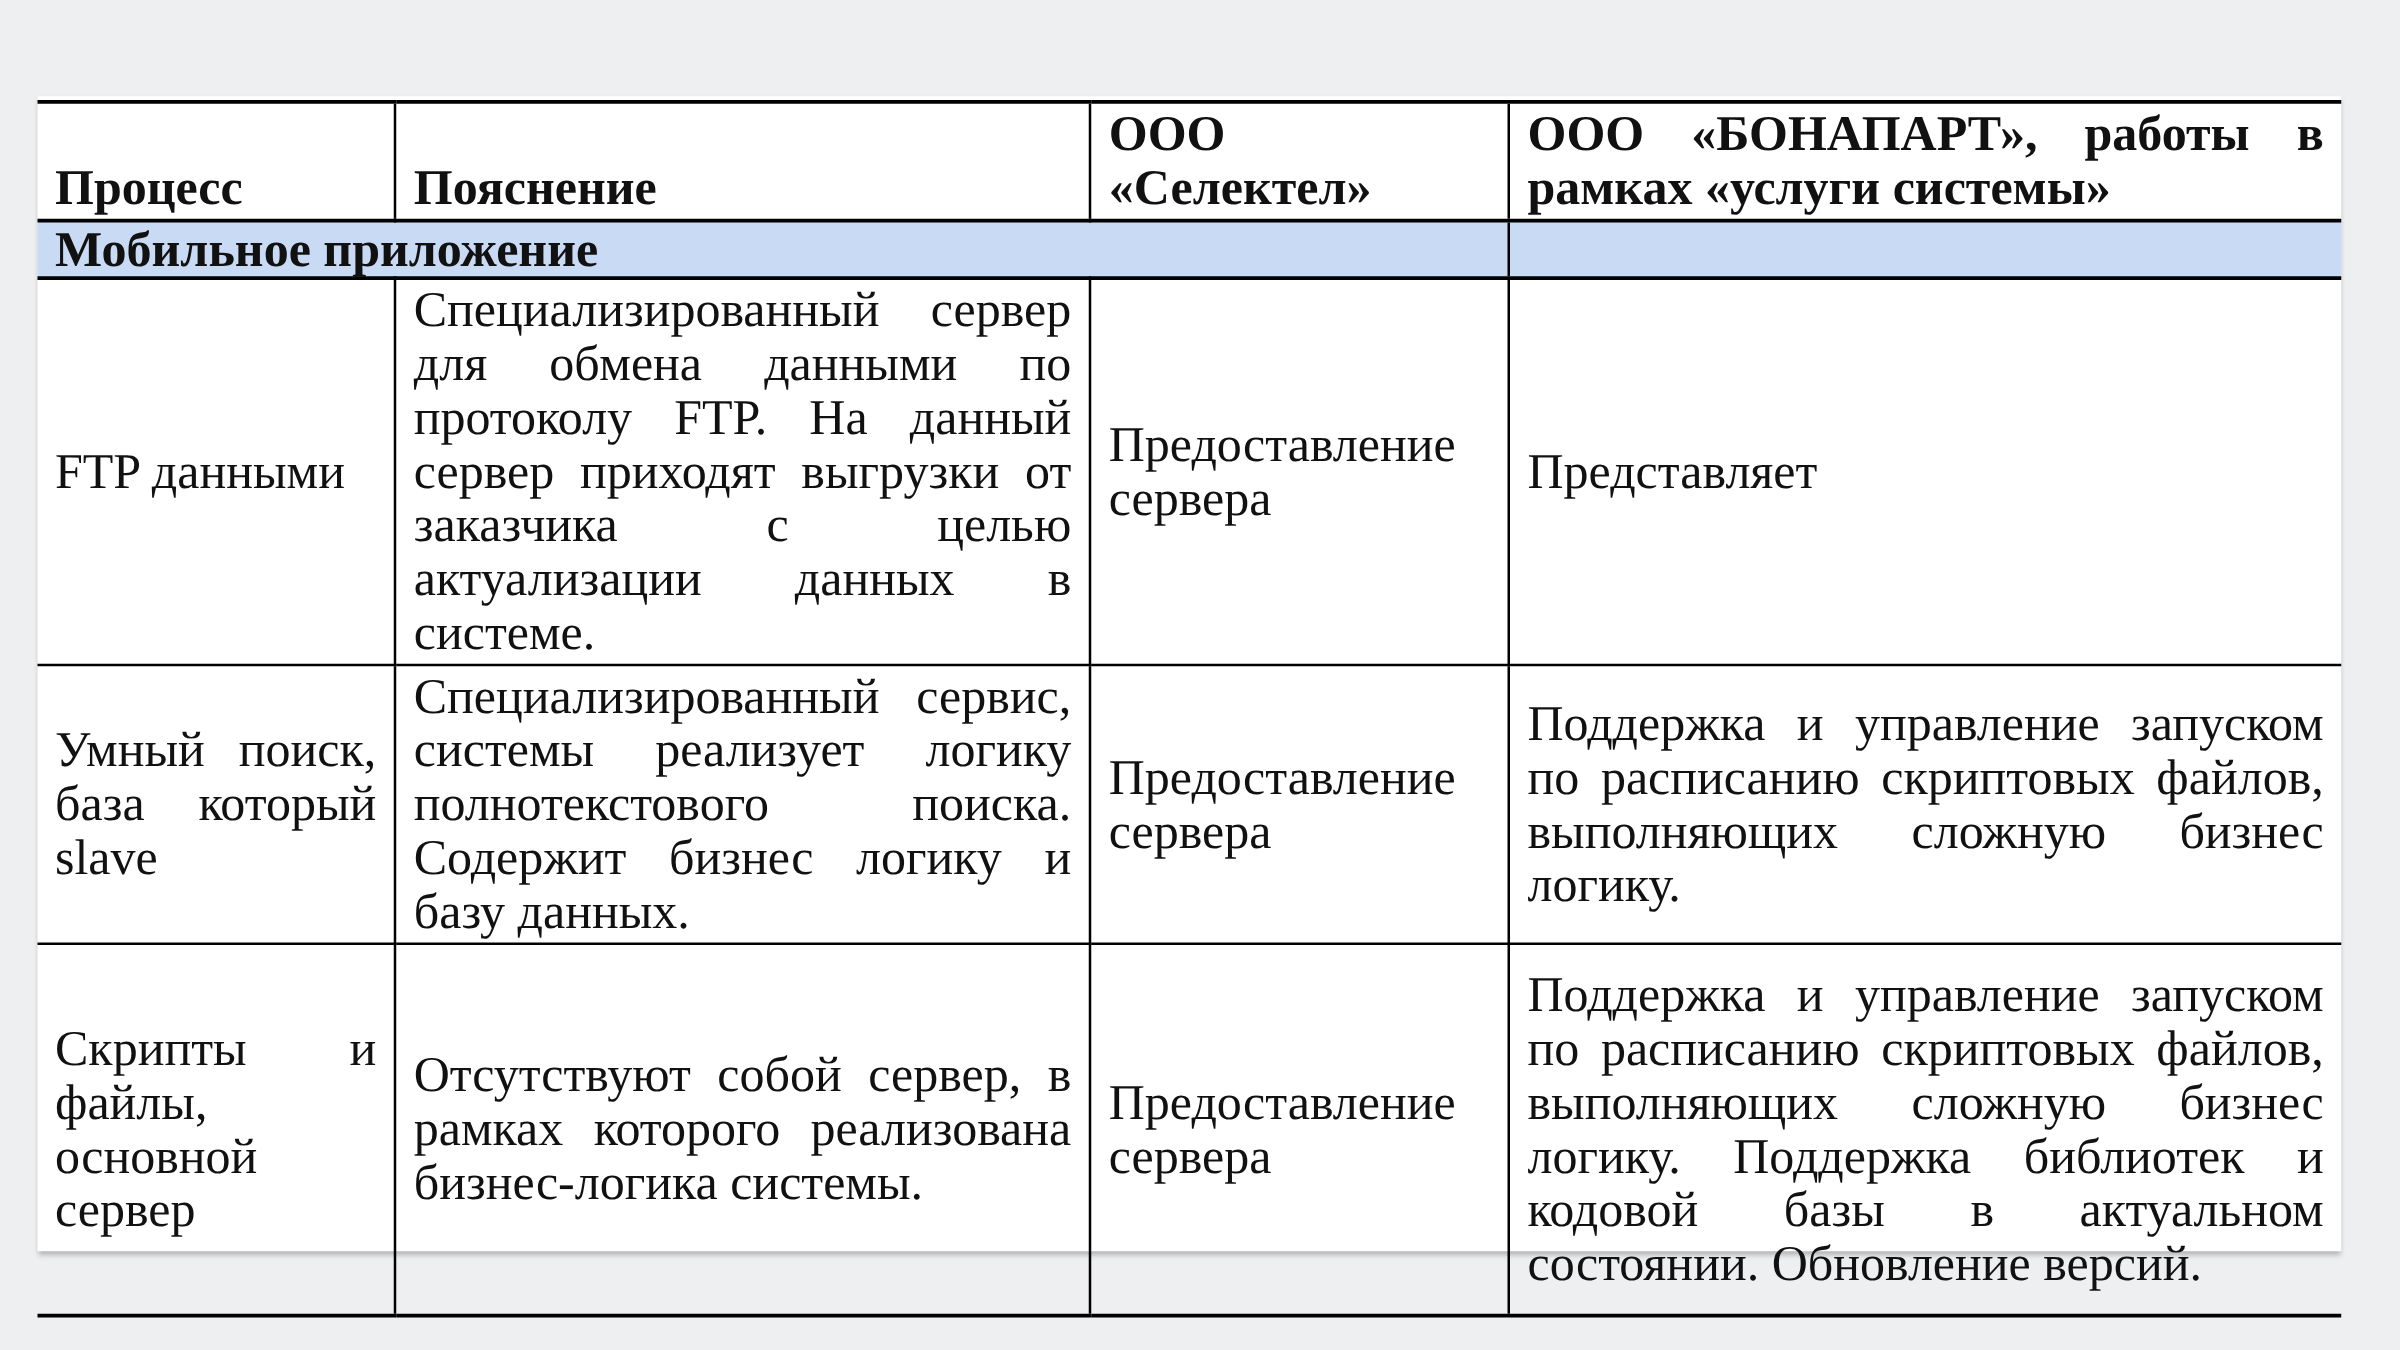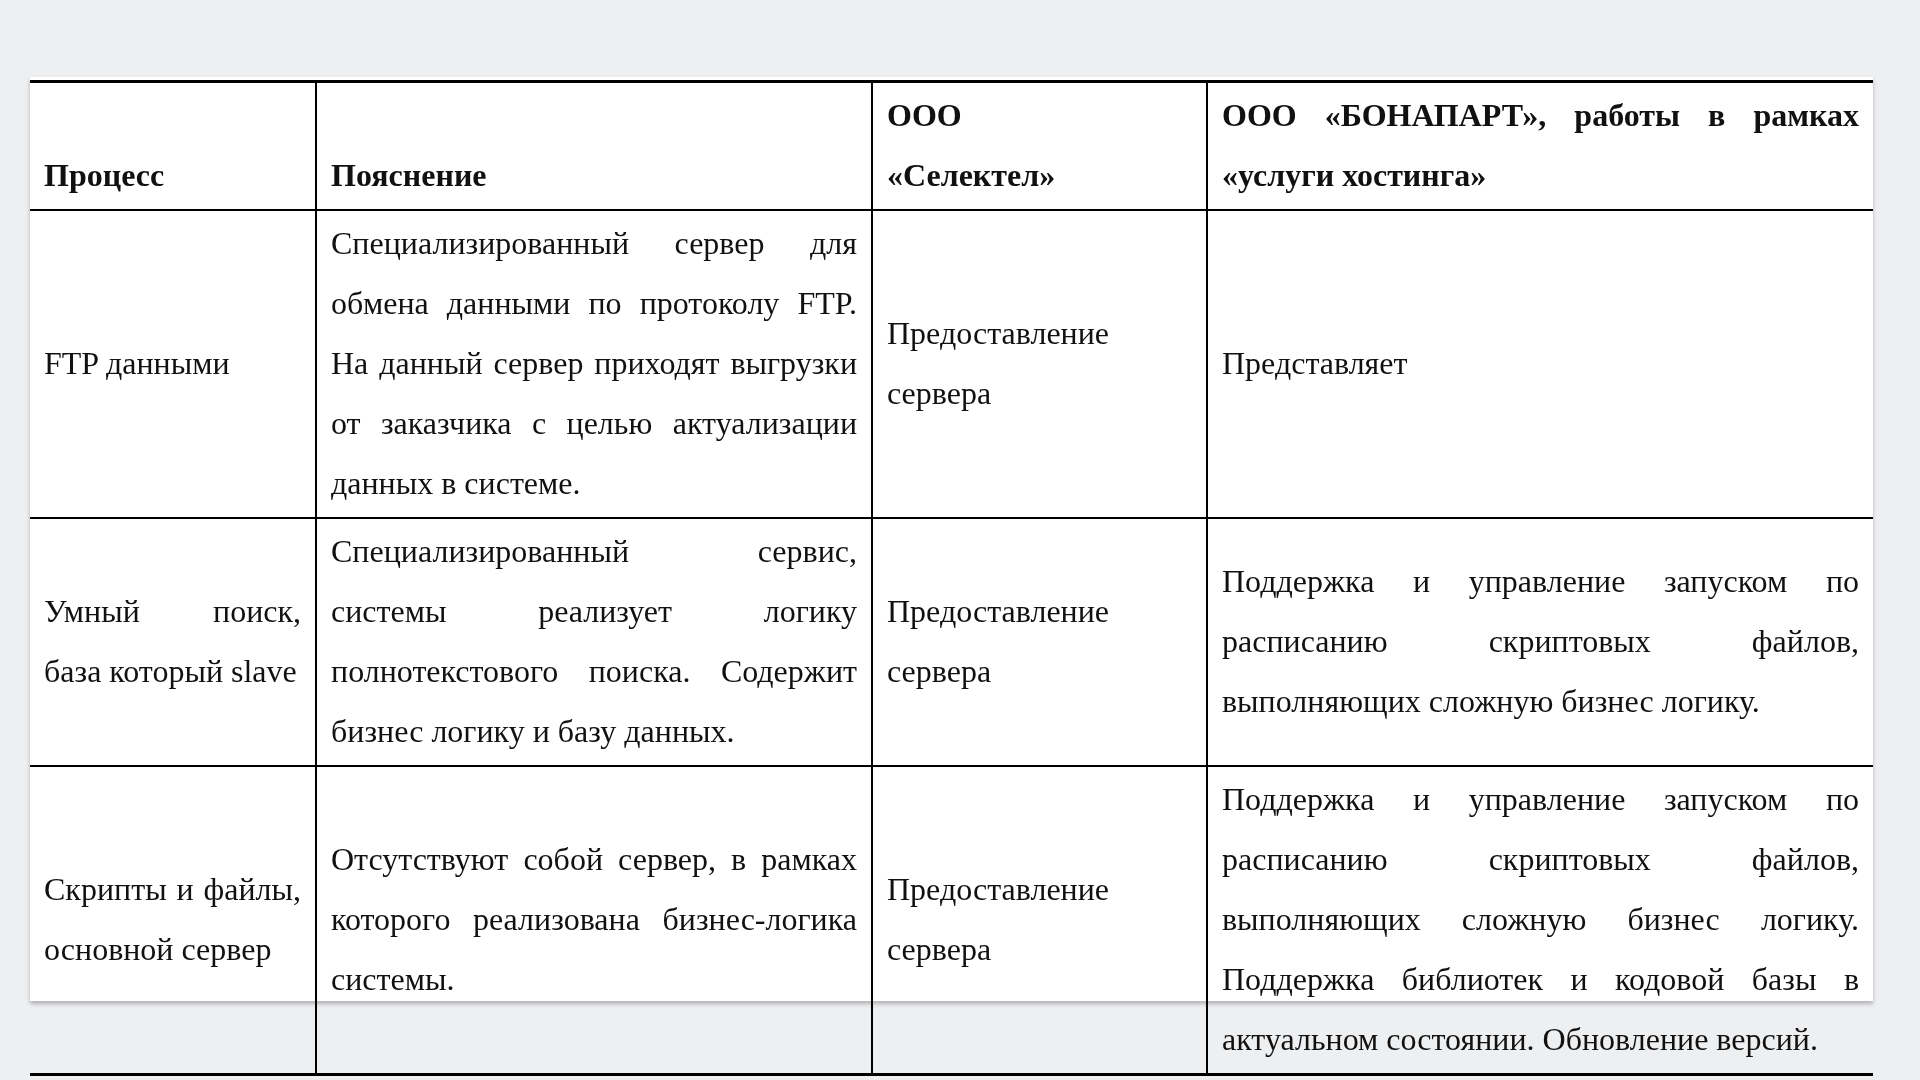--- a/index.html
+++ b/index.html
@@ -1,21 +1,21 @@
 <!DOCTYPE html>
 <html><head>
 <meta charset="utf-8">
 <style>
   html, body { margin:0; padding:0; }
   body { width:1920px; height:1080px; background:#eeeff1; position:relative; overflow:hidden;
          font-family:"Liberation Serif", "DejaVu Serif", serif; color:#111; }
   .page { position:absolute; left:30px; top:77px; width:1843px; height:924px; background:#fff;
           box-shadow:0 3px 4px rgba(0,0,0,0.25); }
   table { position:absolute; left:0; top:3px; width:1843px; border-collapse:collapse; table-layout:fixed; }
-  td, th { border:2px solid #000; vertical-align:middle; padding:2px 14px 4px 14px; font-size:32px; line-height:60px; text-align:justify; }
+  td, th { border:2px solid #000; vertical-align:middle; padding:2px 14px 4px 14px; font-size:40px; line-height:43px; text-align:justify; }
   tr:first-child td, tr:first-child th { border-top:3px solid #000; }
   tr:last-child td { border-bottom:3px solid #000; }
   td:first-child, th:first-child { border-left:none; }
   td:last-child, th:last-child { border-right:none; }
   th { font-weight:bold; vertical-align:bottom; text-align:left; height:83px; }
   th.justify { text-align:justify; text-align-last:left; }
   .section td { background:#c9daf5; font-weight:bold; height:42px; padding-top:0; padding-bottom:0; border-top:3px solid #000; border-bottom:3px solid #000; }
   td.j { text-align:justify; text-align-last:left; }
   .r1 td { height:250px;margin-left:44px; }
   .r2 td { height:212px; }
@@ -31,21 +31,25 @@
         <col class="col1">
         <col class="col2">
         <col class="col3">
         <col class="col4">
       </colgroup>
     <tbody>
         <tr>
       <th>Процесс</th>
       <th>Пояснение</th>
       <th style="padding-right:80px">ООО «Селектел»</th>
-      <th class="justify">ООО «БОНАПАРТ», работы в рамках «услуги хостинга»</th>
+      <th class="justify">ООО «БОНАПАРТ», работы в рамках «услуги системы»</th>
+    </tr>
+    <tr class="section">
+      <td colspan="3">Мобильное приложение</td>
+      <td></td>
     </tr>
     <tr class="r1">
       <td class="j">FTP данными</td>
       <td class="j">Специализированный сервер для обмена данными по протоколу FTP. На данный сервер приходят выгрузки от заказчика с целью актуализации данных в системе.</td>
       <td style="padding-right:40px">Предоставление сервера</td>
       <td class="j">Представляет</td>
     </tr>
     <tr class="r2">
       <td class="j">Умный поиск, база который slave</td>
       <td class="j">Специализированный сервис, системы реализует логику полнотекстового поиска. Содержит бизнес логику и базу данных.</td>

